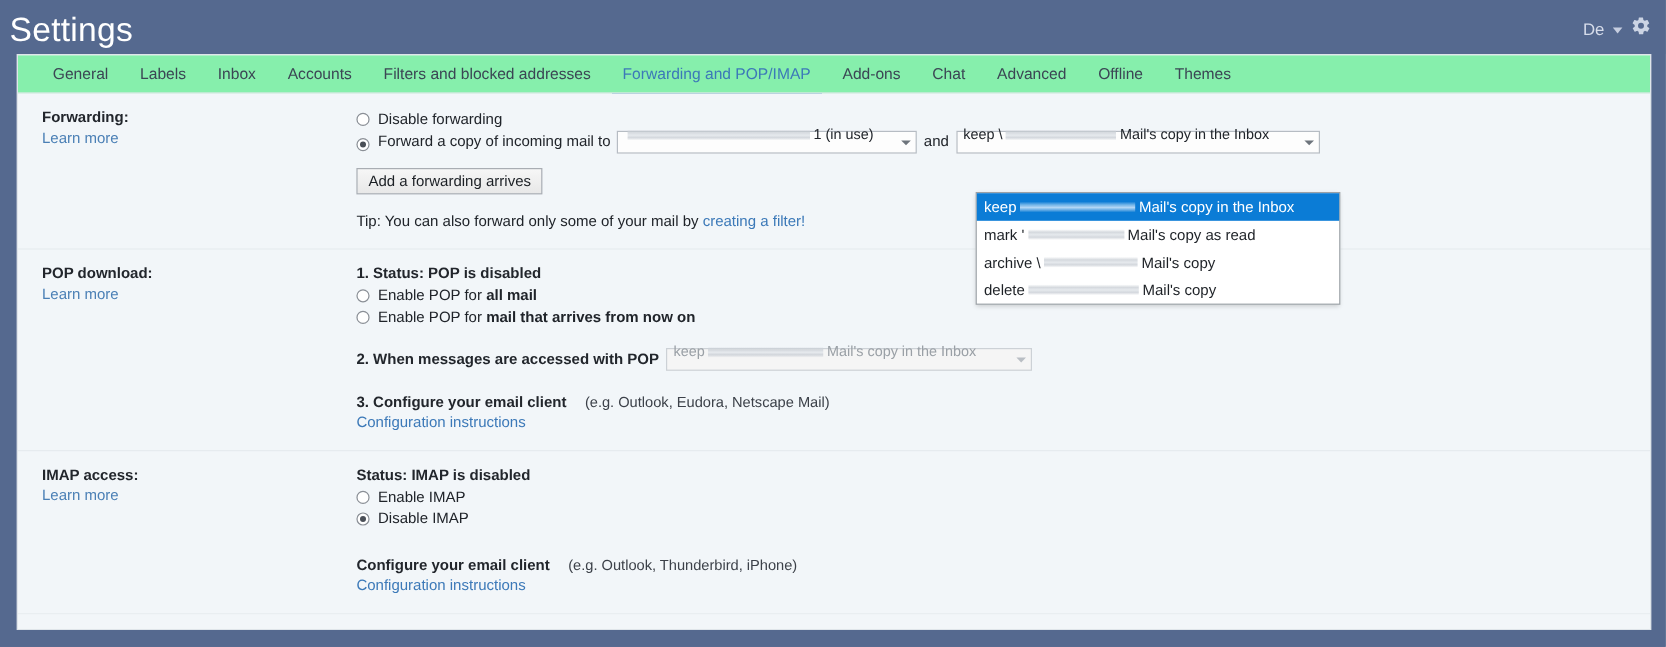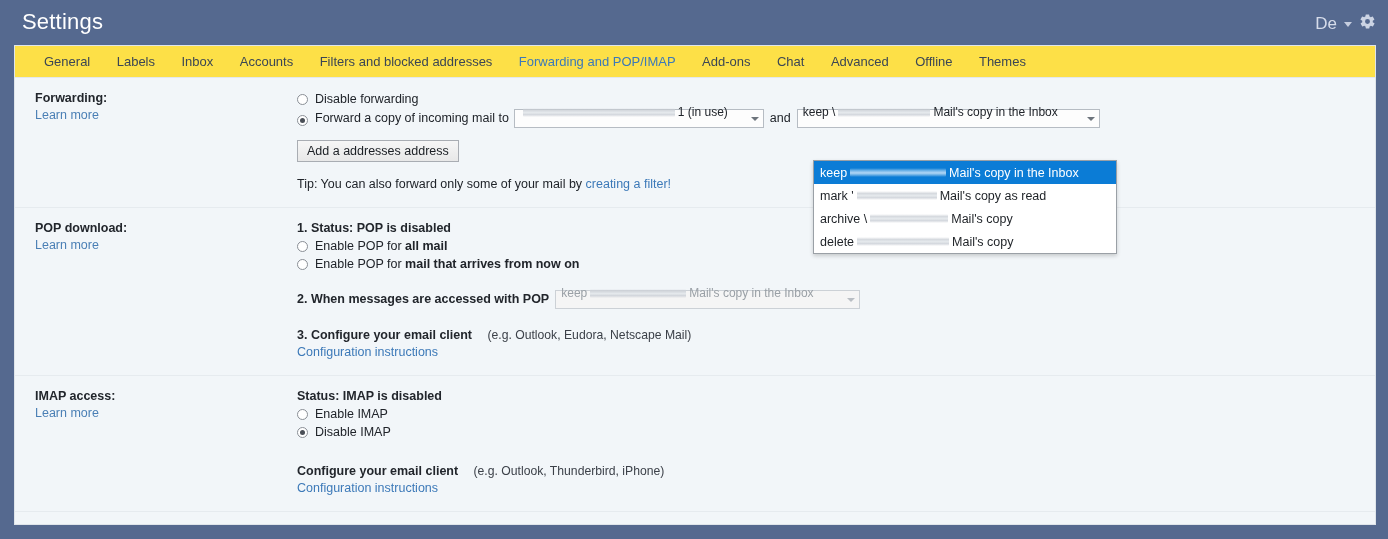--- a/index.html
+++ b/index.html
@@ -15,28 +15,28 @@
     width: 1388px; height: 539px;
     background: #55698f;
   }
 
   
   .titlebar {
     position: absolute; left: 0; top: 0; width: 1388px; height: 45px;
     background: #55698f;
   }
   .titlebar-title {
-    position: absolute; left: 22px; top: 9px;
-    font-size: 22px; color: #ffffff; letter-spacing: .2px;
+    position: absolute; left: 8px; top: 9px;
+    font-size: 28px; color: #ffffff; letter-spacing: .2px;
   }
   .titlebar-right {
     position: absolute; right: 12px; top: 13px;
     display: flex; align-items: center; gap: 7px;
   }
-  .locale-label { font-size: 17px; color: #d6dcea; }
+  .locale-label { font-size: 14px; color: #d6dcea; }
   .chevron-dn {
     width: 0; height: 0;
     border-left: 4px solid transparent;
     border-right: 4px solid transparent;
     border-top: 5px solid #c6cee0;
     margin-top: 2px;
   }
   .gear-icon { display: block; }
 
   
@@ -45,21 +45,21 @@
     width: 1362px; height: 480px;
     background: #f2f6f9;
     border: 1px solid #dfe5ea;
     overflow: hidden;
   }
 
   
   .tabs {
     position: relative; height: 32px;
     border-bottom: 1px solid #e3e8ec;
-    background: #fde047;
+    background: #86efac;
     padding-left: 20px;
   }
   .tab {
     display: inline-block;
     font-size: 13px; color: #3b4654;
     padding: 8px 9px 9px 9px;
     margin-right: 4px;
     border-bottom: 2px solid transparent;
     line-height: 15px;
     cursor: default;
@@ -248,21 +248,21 @@
 
               <span class="sel keep-sel">
                 <span>keep \</span>
                 <span class="redact" style="width:92px;"></span>
                 <span>Mail's copy in the Inbox</span>
                 <span class="arrow"></span>
               </span>
             </div>
 
             <div class="addbtn-wrap">
-              <span class="btn">Add a addresses address</span>
+              <span class="btn">Add a forwarding arrives</span>
             </div>
 
             <div class="tip">
               <span>Tip: You can also forward only some of your mail by </span><span class="lnk-blue">creating a filter!</span>
             </div>
 
           </div>
         </div>
 
         <div class="dropdown-open">

